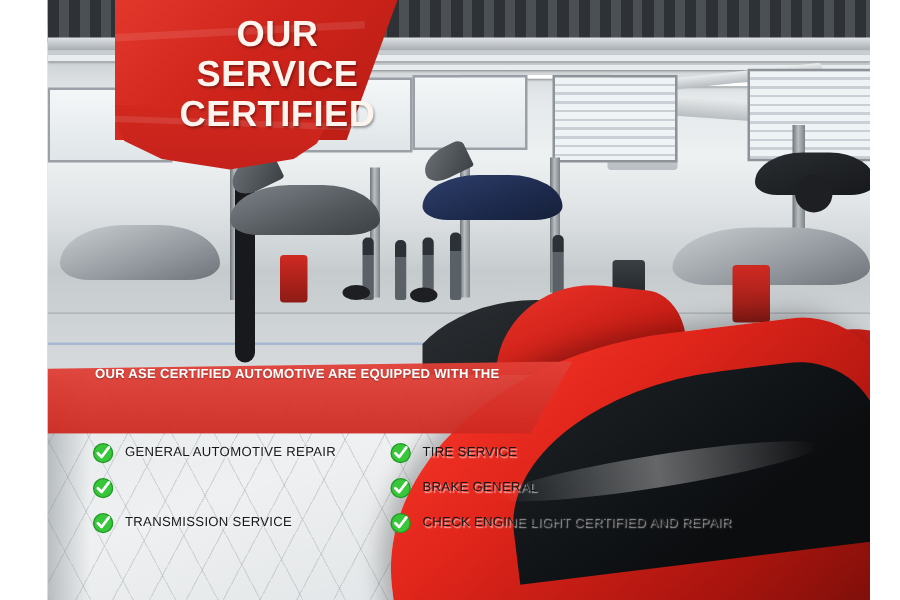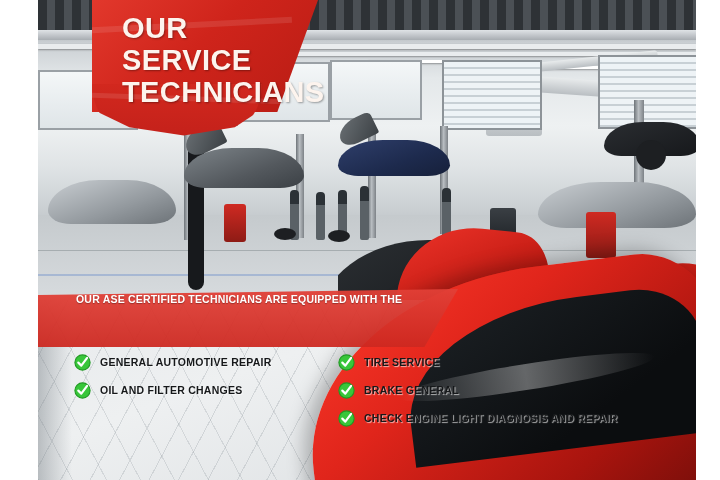--- a/index.html
+++ b/index.html
@@ -62,40 +62,40 @@
      background:linear-gradient(135deg,#e2382c 0%,#cf241b 45%,#b81c14 100%);
      clip-path:polygon(0 0,100% 0,82% 100%,0 100%);
      box-shadow:2px 2px 6px rgba(0,0,0,.3);}
   #bannerArch{position:absolute;left:92px;top:84px;width:170px;height:60px;
      background:linear-gradient(180deg,#d2281e,#c2201a);
      border-radius:0 0 85px 85px;clip-path:polygon(0 0,100% 0,100% 42%,84% 72%,54% 86%,22% 72%,0 42%);}
   #bannerWrap{position:absolute;left:92px;top:0;width:240px;height:150px;pointer-events:none;}
   .bfold{position:absolute;background:rgba(255,255,255,.10);}
   #title{position:absolute;left:122px;top:12px;width:200px;z-index:6;
      color:#fdf4ee;font-weight:bold;font-size:29px;line-height:32px;letter-spacing:.4px;
-     text-shadow:1px 1px 2px rgba(0,0,0,.35);}
+     text-shadow:1px 1px 2px rgba(0,0,0,.35);text-align:center;}
 
   
   #midband{position:absolute;left:38px;top:289px;width:420px;height:58px;
      background:linear-gradient(180deg,rgba(226,64,55,.94),rgba(205,40,32,.94));
      clip-path:polygon(0 6px,100% 0,92% 100%,0 100%);
      box-shadow:0 2px 5px rgba(0,0,0,.28);}
   #midtext{position:absolute;left:76px;top:292px;width:380px;z-index:6;
      color:#ffffff;font-weight:bold;font-size:10.5px;line-height:14.6px;letter-spacing:.2px;
      text-shadow:0 1px 1px rgba(0,0,0,.3);}
 
   
   #services{position:absolute;left:74px;top:348px;width:600px;z-index:6;}
   .col{position:absolute;top:0;}
   .colL{left:0;width:250px;}
-  .colR{left:264px;width:345px;}
+  .colR{left:238px;width:345px;}
   .item{display:flex;align-items:center;height:28px;margin-bottom:0;}
   .chk{position:relative;width:17px;height:17px;flex:0 0 17px;margin-right:9px;}
   .chk svg{display:block;}
-  .ilabel{color:#16181a;font-weight:bold;font-size:10.5px;letter-spacing:.25px;white-space:nowrap;
+  .ilabel{color:#16181a;font-weight:normal;font-size:10.5px;letter-spacing:.25px;white-space:nowrap;
      text-shadow:1px 1px 1px rgba(255,255,255,.65);}
 </style>
 </head>
 <body>
 
 <div id="poster">
 
   <div id="photo">
 
     <div class="shop">
@@ -166,26 +166,26 @@
 
   <div id="banner"></div>
   <div id="bannerArch"></div>
   <div id="bannerWrap">
     <div class="bfold" style="left:0;top:22px;width:200px;height:6px;transform:rotate(-3deg);"></div>
     <div class="bfold" style="left:0;top:96px;width:190px;height:5px;transform:rotate(2deg);"></div>
   </div>
 
   <div id="title">
     <div>OUR SERVICE</div>
-    <div>TECHNICIANS</div>
+    <div>CERTIFIED</div>
   </div>
 
   <div id="midband"></div>
   <div id="midtext">
-    <div>OUR ASE CERTIFIED TECHNICIANS ARE EQUIPPED WITH THE</div>
+    <div>OUR ASE CERTIFIED AUTOMOTIVE ARE EQUIPPED WITH THE</div>
   </div>
 
   <div id="services">
 
     <div class="col colL">
       <div class="item">
         <span class="chk">
           <svg width="17" height="17" viewBox="0 0 17 17">
               <circle cx="8.5" cy="8.5" r="7.6" fill="#38c63a" stroke="#1f9a22" stroke-width="1.1"></circle>
               <path d="M4.3 8.6 L7.3 11.6 L13.1 3.9" fill="none" stroke="#ffffff" stroke-width="2.2" stroke-linecap="round" stroke-linejoin="round"></path>
@@ -193,21 +193,29 @@
         </span>
         <span class="ilabel">GENERAL AUTOMOTIVE REPAIR</span>
       </div>
       <div class="item">
         <span class="chk">
           <svg width="17" height="17" viewBox="0 0 17 17">
               <circle cx="8.5" cy="8.5" r="7.6" fill="#38c63a" stroke="#1f9a22" stroke-width="1.1"></circle>
               <path d="M4.3 8.6 L7.3 11.6 L13.1 3.9" fill="none" stroke="#ffffff" stroke-width="2.2" stroke-linecap="round" stroke-linejoin="round"></path>
             </svg>
         </span>
-        <span class="ilabel">OIL AND FILTER CHANGES</span>
+      </div>
+      <div class="item">
+        <span class="chk">
+          <svg width="17" height="17" viewBox="0 0 17 17">
+              <circle cx="8.5" cy="8.5" r="7.6" fill="#38c63a" stroke="#1f9a22" stroke-width="1.1"></circle>
+              <path d="M4.3 8.6 L7.3 11.6 L13.1 3.9" fill="none" stroke="#ffffff" stroke-width="2.2" stroke-linecap="round" stroke-linejoin="round"></path>
+            </svg>
+        </span>
+        <span class="ilabel">TRANSMISSION SERVICE</span>
       </div>
     </div>
 
     <div class="col colR">
       <div class="item">
         <span class="chk">
           <svg width="17" height="17" viewBox="0 0 17 17">
               <circle cx="8.5" cy="8.5" r="7.6" fill="#38c63a" stroke="#1f9a22" stroke-width="1.1"></circle>
               <path d="M4.3 8.6 L7.3 11.6 L13.1 3.9" fill="none" stroke="#ffffff" stroke-width="2.2" stroke-linecap="round" stroke-linejoin="round"></path>
             </svg>
@@ -223,18 +231,18 @@
         </span>
         <span class="ilabel">BRAKE GENERAL</span>
       </div>
       <div class="item">
         <span class="chk">
           <svg width="17" height="17" viewBox="0 0 17 17">
               <circle cx="8.5" cy="8.5" r="7.6" fill="#38c63a" stroke="#1f9a22" stroke-width="1.1"></circle>
               <path d="M4.3 8.6 L7.3 11.6 L13.1 3.9" fill="none" stroke="#ffffff" stroke-width="2.2" stroke-linecap="round" stroke-linejoin="round"></path>
             </svg>
         </span>
-        <span class="ilabel">CHECK ENGINE LIGHT DIAGNOSIS AND REPAIR</span>
+        <span class="ilabel">CHECK ENGINE LIGHT CERTIFIED AND REPAIR</span>
       </div>
     </div>
 
   </div>
 </div>
 
 </body></html>

